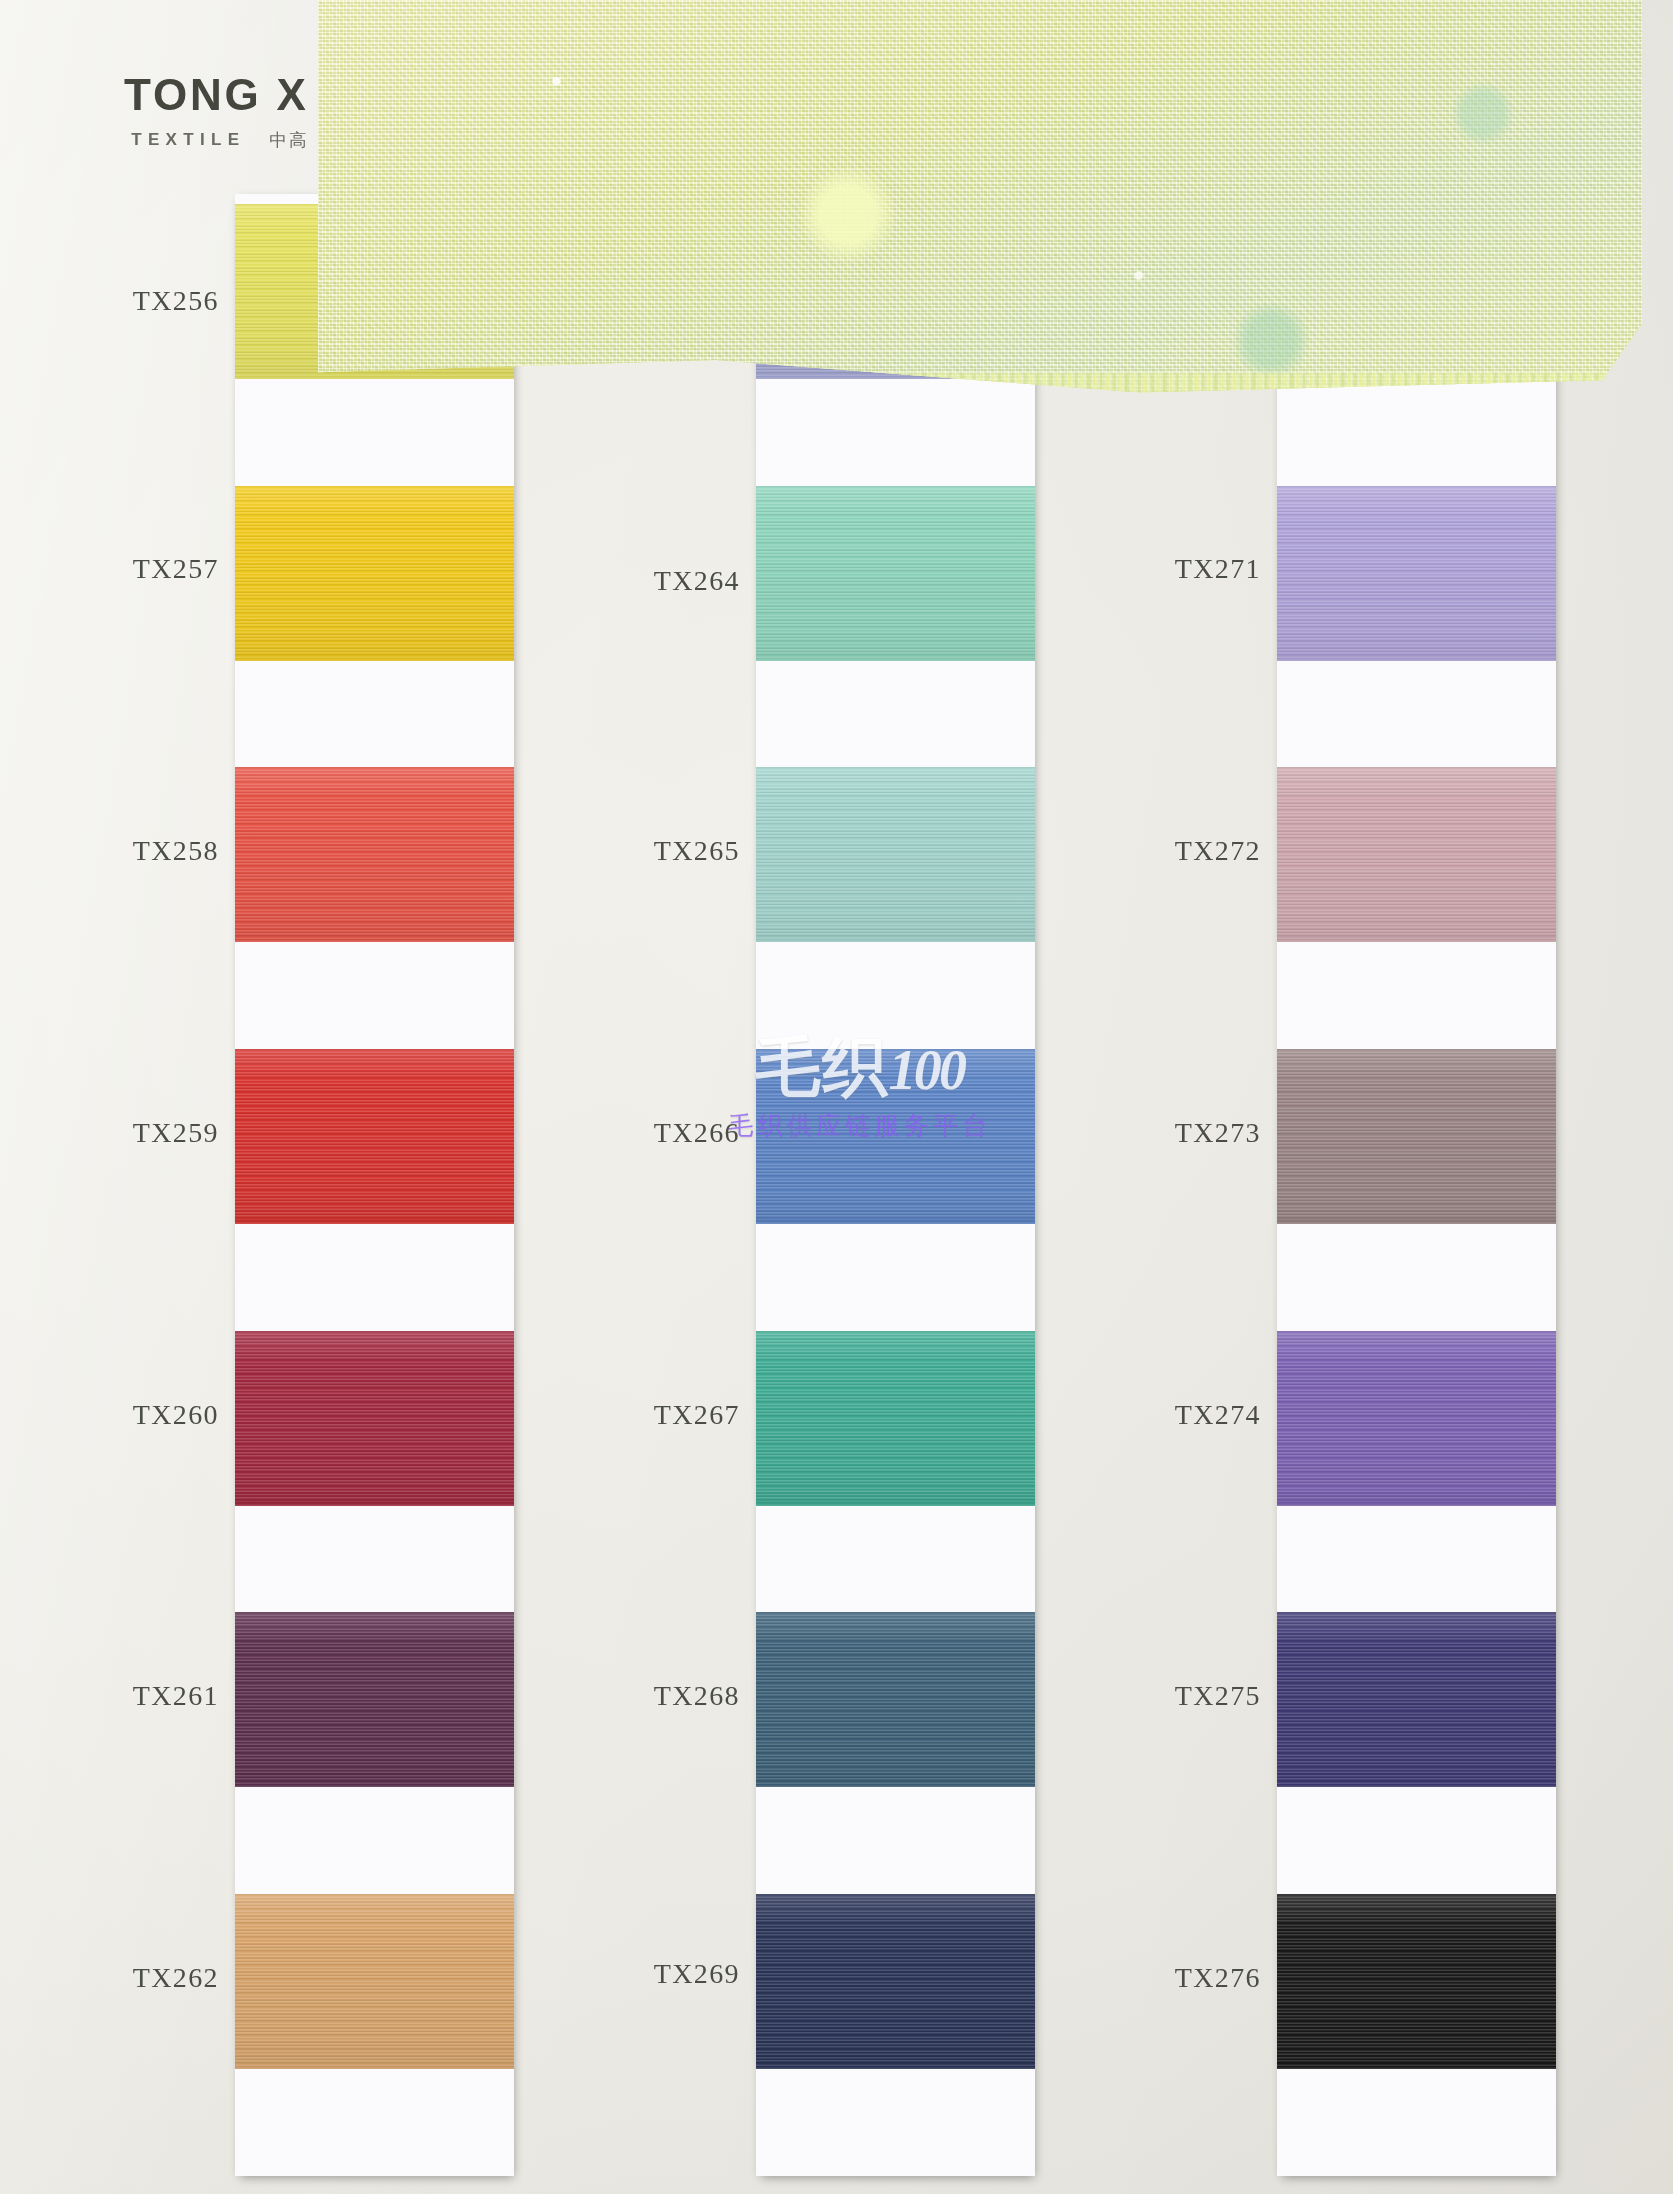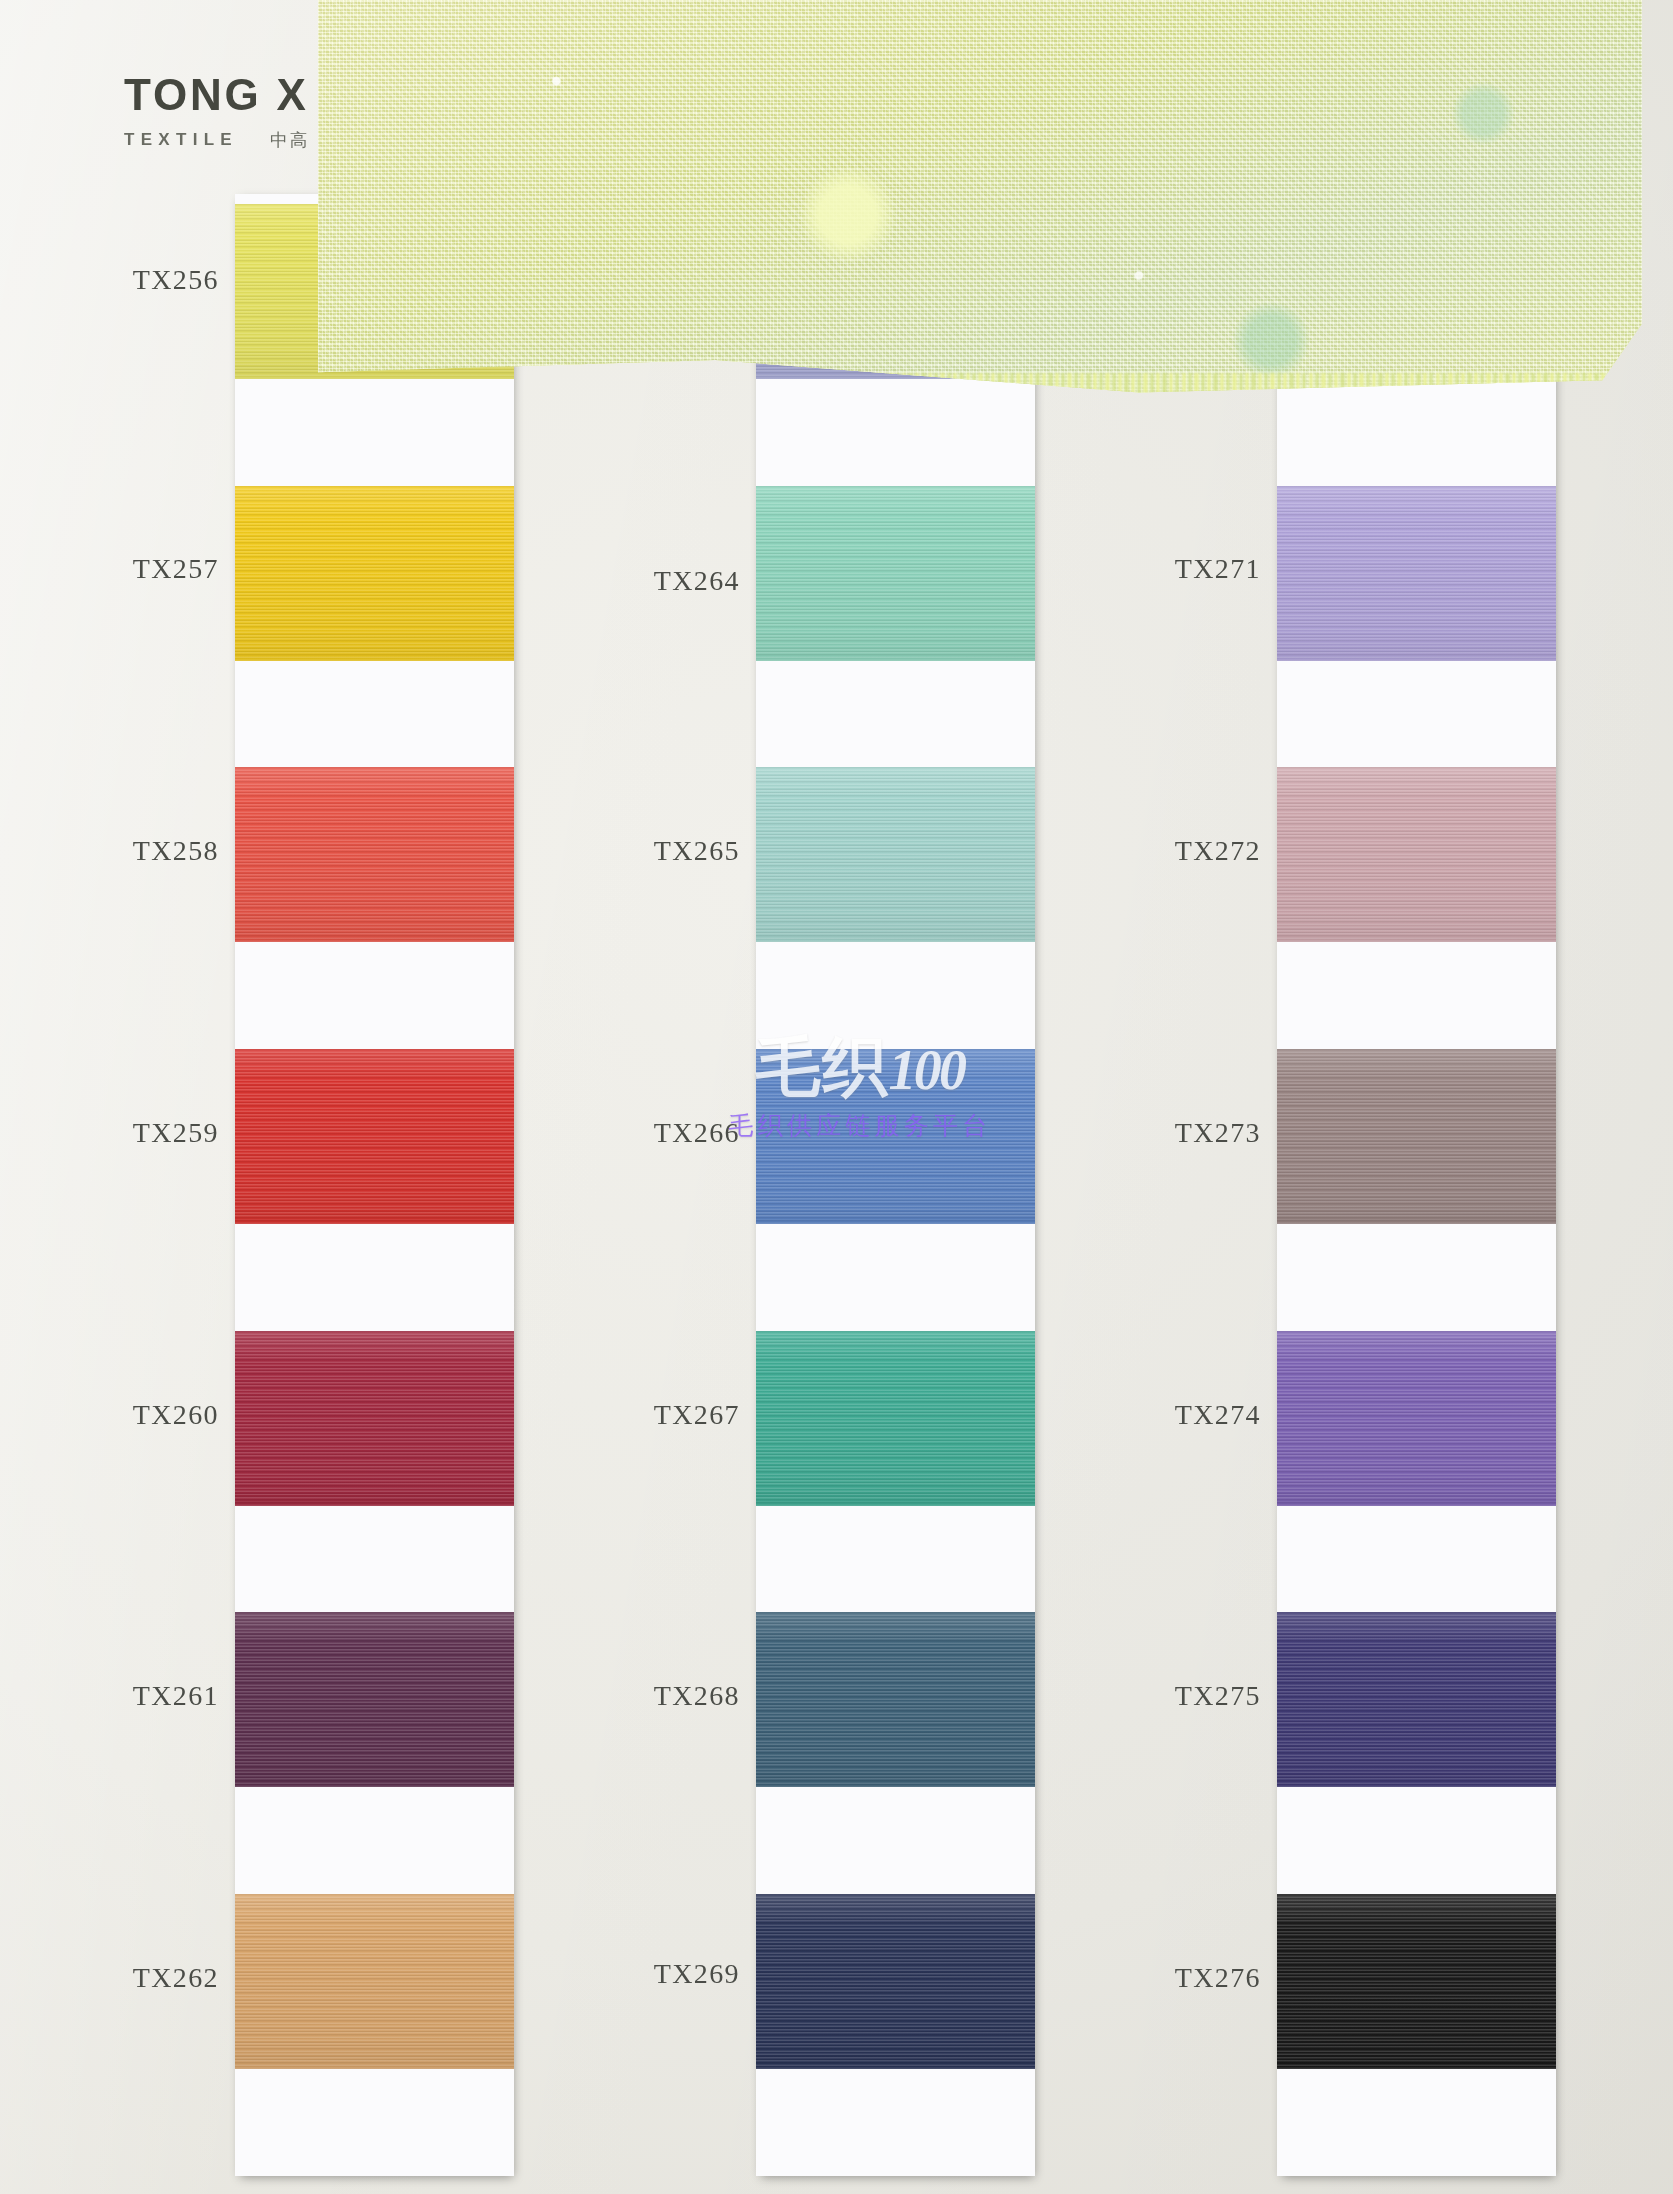--- a/index.html
+++ b/index.html
@@ -29,21 +29,21 @@
   #logo .brand{
     font-family:"Liberation Sans",sans-serif;
     font-weight:700;
     font-size:44px;
     letter-spacing:2.8px;
     color:#45473f;
     line-height:1;
     white-space:nowrap;
   }
   #logo .subrow{
-    display:flex;align-items:center;gap:32px;margin-top:11.3px;
+    display:flex;align-items:center;gap:24px;margin-top:11.3px;justify-content:flex-end;
   }
   #logo .textile{
     font-family:"Liberation Sans",sans-serif;
     font-weight:700;font-size:17px;letter-spacing:6.3px;color:#6a6c63;
   }
   #logo .cn{
     font-family:"DejaVu Sans",sans-serif;
     font-size:17.6px;letter-spacing:2.1px;color:#6a6c63;white-space:nowrap;
   }
 
@@ -189,21 +189,21 @@
     <div class="band" style="top: 10px; height: 175px; background: rgb(221, 141, 207);"></div>
     <div class="band" style="top: 292px; height: 175px; background: rgb(176, 164, 218);"></div>
     <div class="band" style="top: 573px; height: 175px; background: rgb(207, 168, 174);"></div>
     <div class="band" style="top: 855px; height: 175px; background: rgb(154, 134, 132);"></div>
     <div class="band" style="top: 1137px; height: 175px; background: rgb(125, 99, 180);"></div>
     <div class="band" style="top: 1418px; height: 175px; background: rgb(64, 58, 117);"></div>
     <div class="band" style="top: 1700px; height: 175px; background: rgb(26, 26, 26);"></div>
   </div>
 
 <div class="col1" id="col-1">
-    <div class="label" style="top: 264px;">TX256</div>
+    <div class="label" style="top: 285px;">TX256</div>
     <div class="label" style="top: 553px;">TX257</div>
     <div class="label" style="top: 835px;">TX258</div>
     <div class="label" style="top: 1117px;">TX259</div>
     <div class="label" style="top: 1399px;">TX260</div>
     <div class="label" style="top: 1680px;">TX261</div>
     <div class="label" style="top: 1962px;">TX262</div>
   </div>
 <div class="col2" id="col-2">
     <div class="label" style="top: 272px;">TX263</div>
     <div class="label" style="top: 553px; margin-top: 12px;">TX264</div>

